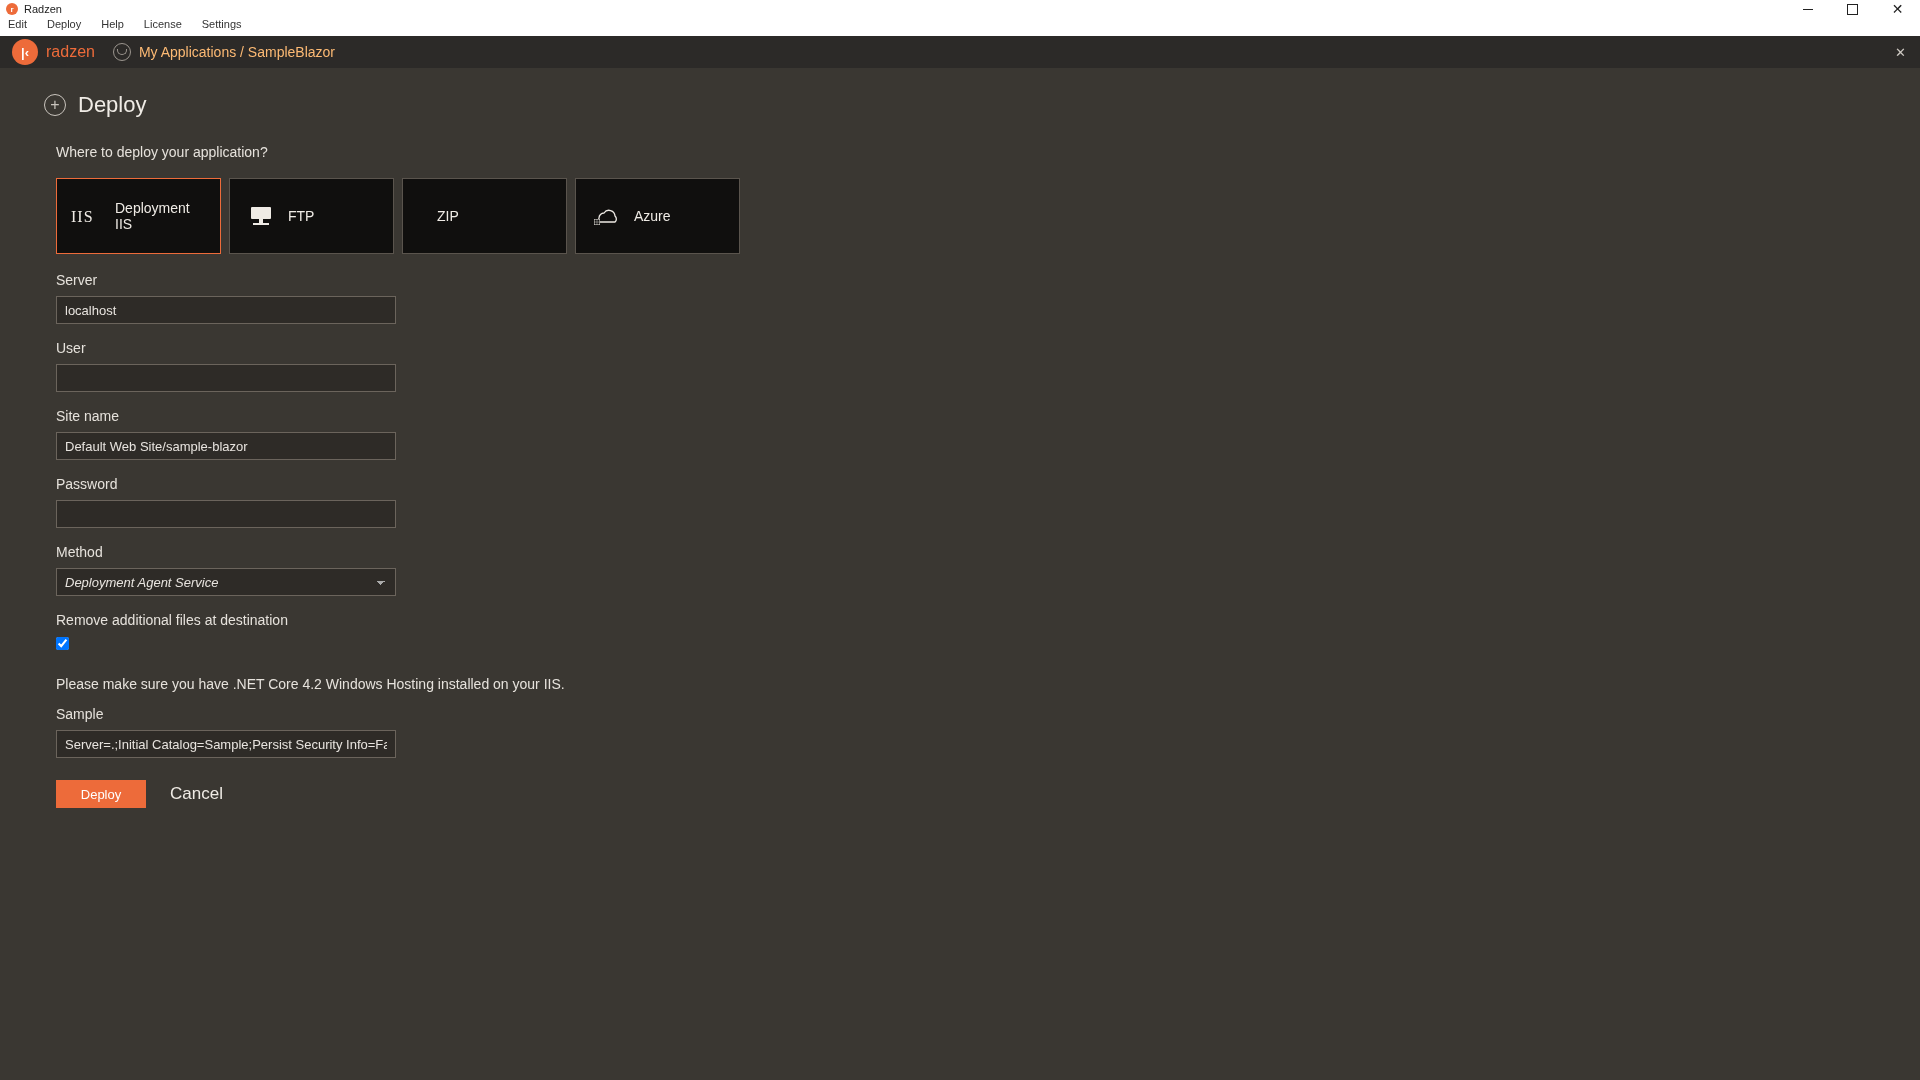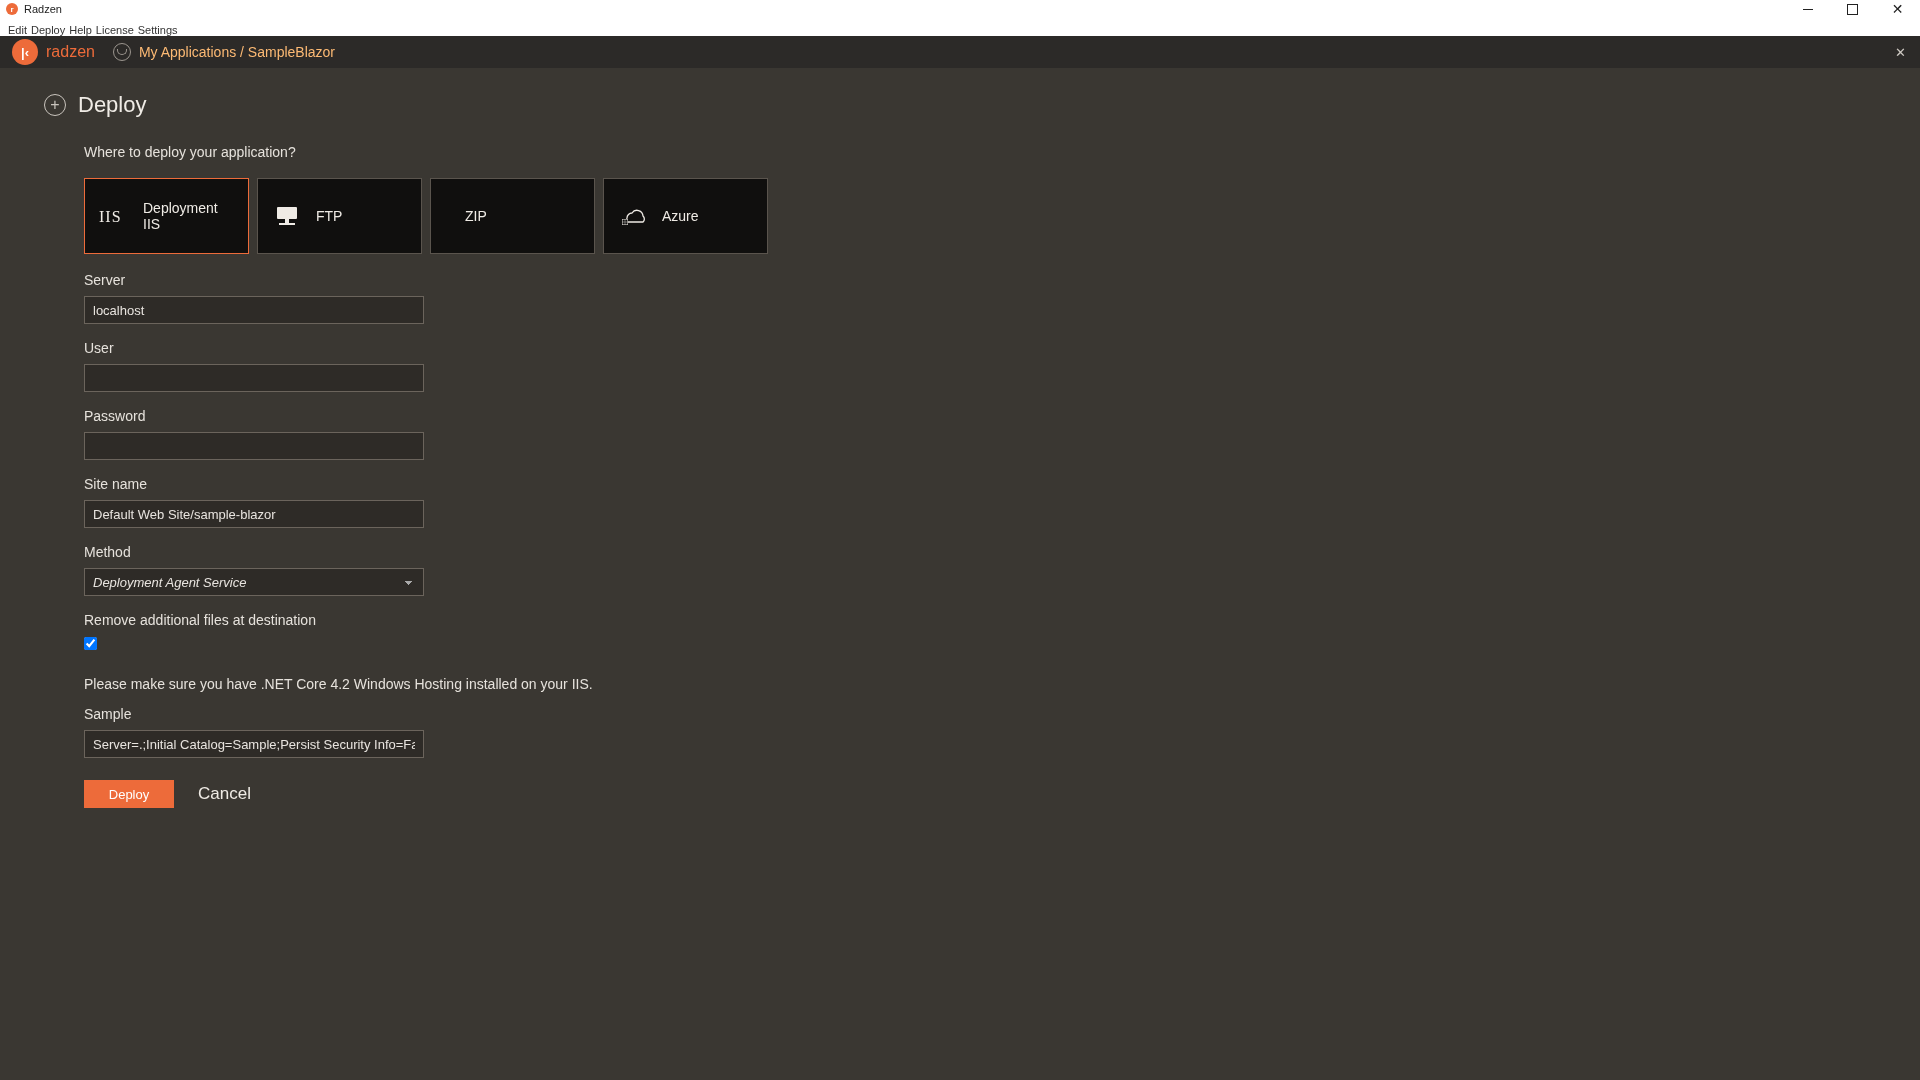--- a/index.html
+++ b/index.html
@@ -8,46 +8,46 @@
   
   .titlebar { height: 18px; display: flex; align-items: center; padding: 0 6px; font-size: 11px; color: #222; }
   .titlebar .app-icon { width: 12px; height: 12px; border-radius: 50%; background: #ed6b3a; margin-right: 6px; display:inline-flex;align-items:center;justify-content:center;color:#fff;font-size:8px;font-weight:bold;}
   .win-controls { position: absolute; right: 0; top: 0; height: 18px; display: flex; }
   .win-controls div { width: 45px; display:flex; align-items:center; justify-content:center; font-size:12px; color:#222; }
   .win-controls .min::after{content:"";display:block;width:10px;border-top:1px solid #222;}
   .win-controls .max::after{content:"";display:block;width:9px;height:9px;border:1px solid #222;}
   .win-controls .close{font-size:14px;line-height:14px;}
   
   
-  .menubar { height: 18px; display:flex; align-items:flex-end; gap:4px; padding:0 8px; font-size:11px; color:#333; }
+  .menubar { height: 18px; display:flex; align-items:flex-start; gap:20px; padding:0 8px; font-size:11px; color:#333; }
   .menubar span { cursor:default; }
   
   
   .appheader { background:#2c2a28; height:32px; display:flex; align-items:center; padding:0 12px; color:#cfcac4; font-size:14px; position:relative;}
   .brand-logo { width:26px;height:26px;border-radius:50%;background:#ed6b3a;margin-right:8px;display:flex;align-items:center;justify-content:center;color:#fff;font-weight:bold;font-size:13px;}
   .brand-name { color:#ed6b3a; font-size:16px; font-weight:500; margin-right:18px;}
   .breadcrumb-icon { width:18px;height:18px;border:1.5px solid #9b958e;border-radius:50%;margin-right:8px;display:inline-flex;align-items:center;justify-content:center;}
   .breadcrumb-icon::after{content:"";width:8px;height:5px;border-bottom:1.5px solid #9b958e;border-left:1.5px solid #9b958e;border-right:1.5px solid #9b958e;border-radius:0 0 6px 6px;}
   .breadcrumb { color:#fdba74; font-size:14px; }
   .header-close { position:absolute; right:14px; top:9px; color:#cfcac4; font-size:13px; cursor:default;}
   
   
   .panel { position:absolute; left:0; right:0; top:68px; bottom:0; background:#3a3732; color:#e6e2dc; padding:24px 44px; }
   
   .page-title-row { display:flex; align-items:center; gap:12px; margin-bottom:26px;}
   .plus-circle { width:22px;height:22px;border:1.5px solid #c9c4bd;border-radius:50%;display:inline-flex;align-items:center;justify-content:center;font-size:16px;color:#c9c4bd;line-height:1;}
   .page-title { font-size:22px; font-weight:400; color:#f0ece6;}
   
-  .content { margin-left:40px; max-width:820px; }
+  .content { margin-left:12px; max-width:820px; }
   .subhead { font-size:14px; margin-bottom:18px; color:#e6e2dc;}
   
   .targets { display:flex; gap:8px; margin-bottom:18px; }
   .target-card { width:165px; height:76px; background:#100f0e; border:1px solid #5a544d; display:flex; align-items:center; gap:14px; padding:0 14px; color:#efebe5; font-size:14px;}
   .target-card.selected { border:1.5px solid #ed6b3a; }
-  .tc-icon { width:30px; display:flex; align-items:center; justify-content:center;}
+  .tc-icon { width:30px; display:flex; align-items:center; justify-content:flex-end;}
   
   .field { margin-bottom:16px; }
   .field label { display:block; font-size:14px; margin-bottom:8px; color:#e6e2dc;}
   .field input[type=text], .field input[type=password], .field select {
     width:340px; height:28px; background:#2e2b27; border:1px solid #6b645c; color:#e8e4df;
     font-size:13px; padding:0 8px; outline:none;
   }
   .field select { appearance:none; background:#2e2b27; background-image:linear-gradient(45deg,transparent 50%,#aaa 50%),linear-gradient(135deg,#aaa 50%,transparent 50%); background-position: calc(100% - 14px) 12px, calc(100% - 10px) 12px; background-size:4px 4px,4px 4px; background-repeat:no-repeat;font-style:italic;}
   .checkbox-row { margin-top:6px; }
   .notice { font-size:14px; color:#e6e2dc; margin:22px 0 14px 0; }
@@ -138,26 +138,26 @@
 
     <div class="field">
       <label>Server</label>
       <input type="text" value="localhost" style="">
     </div>
     <div class="field">
       <label>User</label>
       <input type="text" value="" style="">
     </div>
     <div class="field">
+      <label>Site name</label>
+      <input type="text" value="Default Web Site/sample-blazor" style="">
+    </div>
+    <div class="field">
       <label>Password</label>
       <input type="password" value="" style="">
-    </div>
-    <div class="field">
-      <label>Site name</label>
-      <input type="text" value="Default Web Site/sample-blazor" style="">
     </div>
     <div class="field">
       <label>Method</label>
       <select>
         <option>Deployment Agent Service</option>
       </select>
     </div>
     <div class="field">
       <label>Remove additional files at destination</label>
       <div class="checkbox-row">

